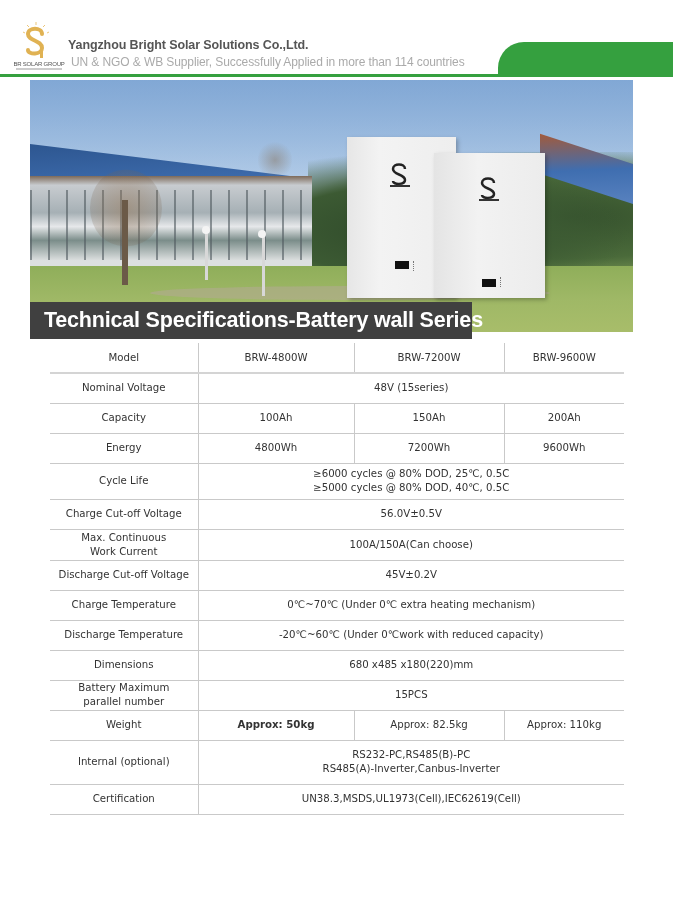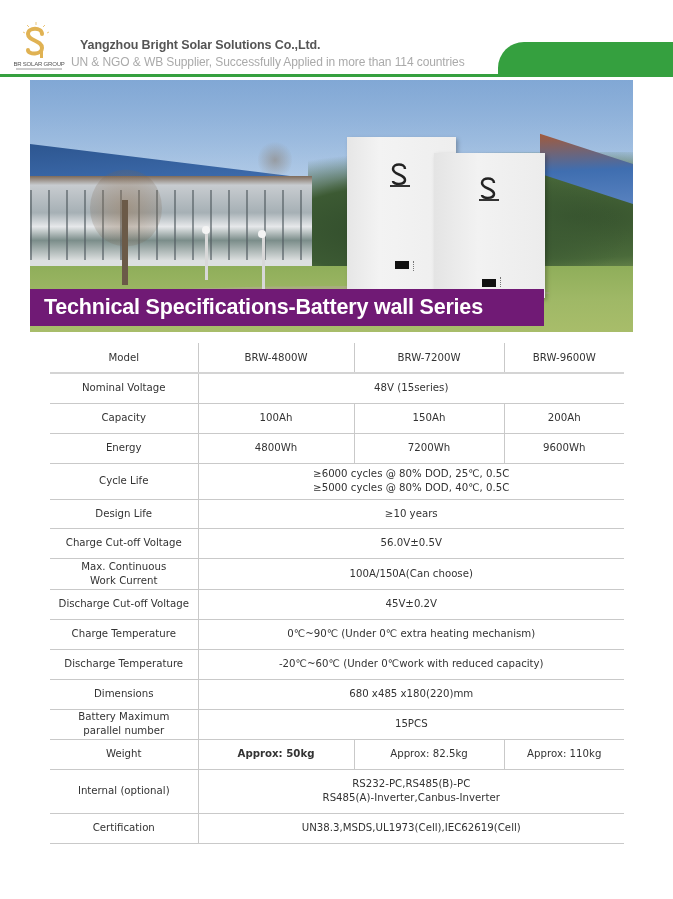--- a/index.html
+++ b/index.html
@@ -5,21 +5,21 @@
     * { box-sizing: border-box; margin: 0; padding: 0; }
     html, body { width: 673px; height: 899px; background: #ffffff; overflow: hidden; }
     body { position: relative; font-family: "Liberation Sans", sans-serif; color: #222; }
 
     
     .header { position: absolute; left: 0; top: 0; width: 673px; height: 78px; }
     .logo { position: absolute; left: 12px; top: 16px; width: 52px; height: 56px; }
     .logo-s { position: absolute; left: 10px; top: 6px; width: 28px; height: 38px; }
     .logo-text { position: absolute; left: 0; top: 45px; width: 54px; font-size: 6px; color: #555; text-align: center; letter-spacing: -0.2px; font-family: "Liberation Sans", sans-serif; }
     .logo-sub { position: absolute; left: 4px; top: 52px; width: 46px; height: 2px; background: #ccc; }
-    .company-name { position: absolute; left: 80px; top: 38px; font-size: 12.5px; font-weight: bold; color: #555; letter-spacing: -0.1px; }
+    .company-name { position: absolute; left: 68px; top: 38px; font-size: 12.5px; font-weight: bold; color: #555; letter-spacing: -0.1px; }
     .tagline { position: absolute; left: 71px; top: 55px; font-size: 12px; color: #aaa; letter-spacing: -0.1px; }
     .green-tab { position: absolute; left: 498px; top: 42px; width: 175px; height: 33px; background: #35a03f; border-top-left-radius: 26px; }
     .green-rule { position: absolute; left: 0; top: 74px; width: 673px; height: 3px; background: #35a03f; }
 
     
     .photo { position: absolute; left: 30px; top: 80px; width: 603px; height: 252px; overflow: hidden;
       background: linear-gradient(180deg, #8fb3d9 0%, #b9d1ea 38%, #d6e4f0 48%, #6f8a5c 62%, #8eaa5a 78%, #a4b863 100%); }
     .sky-haze { position: absolute; left: 0; top: 0; width: 100%; height: 60%; background: linear-gradient(180deg, rgba(120,160,210,0.6), rgba(220,232,245,0.2)); }
     .roof { position: absolute; left: 0; top: 64px; width: 280px; height: 40px; background: linear-gradient(170deg, #2d5690 0%, #3f6eb0 60%, #5a83c0 100%); transform: skewY(7deg); transform-origin: left top; }
     .building { position: absolute; left: 0; top: 96px; width: 282px; height: 92px; background: linear-gradient(180deg, #7d6a5a 0%, #c8ccd0 10%, #a6b0b5 40%, #e6e8ea 55%, #7b8d8a 70%, #dde0e0 92%); }
@@ -36,21 +36,21 @@
     .lamp-head { position: absolute; width: 8px; height: 8px; border-radius: 50%; background: #f4f4f4; }
 
     .battery { position: absolute; background: linear-gradient(90deg, #e6e6e6 0%, #f3f3f3 30%, #eeeeee 100%); box-shadow: 2px 2px 4px rgba(0,0,0,0.25); }
     .battery-a { left: 317px; top: 57px; width: 109px; height: 161px; }
     .battery-b { left: 404px; top: 73px; width: 111px; height: 145px; background: linear-gradient(90deg, #e4e4e4 0%, #f2f2f2 40%, #ececec 100%); }
     .bat-logo { position: absolute; width: 30px; height: 30px; }
     .bat-display { position: absolute; width: 14px; height: 8px; background: #111; }
     .bat-lights { position: absolute; width: 3px; height: 10px; border-left: 1px dotted #777; }
 
     
-    .title-banner { position: absolute; left: 30px; top: 289px; width: 514px; height: 37px; background: #701a75; }
+    .title-banner { position: absolute; left: 30px; top: 302px; width: 442px; height: 37px; background: #404040; }
     .title-text { position: absolute; left: 14px; top: 6px; font-size: 21.5px; font-weight: bold; color: #ffffff; letter-spacing: -0.2px; white-space: nowrap; }
 
     
     .spec-table { position: absolute; left: 50px; top: 343px; width: 574px; border-collapse: collapse; font-family: "DejaVu Sans", sans-serif; font-size: 10.2px; color: #333; }
     .spec-table td { border-bottom: 1px solid #c9c9c9; text-align: center; vertical-align: middle; padding: 0 2px; line-height: 1.35; }
     .spec-table td.label { width: 148px; border-right: 1px solid #c9c9c9; }
     .spec-table td.sep { border-right: 1px solid #c9c9c9; }
     .spec-table tr.head td { border-bottom: 2px solid #d4d4d4; }
   </style>
 </head>
@@ -141,42 +141,38 @@
     <td class="sep">7200Wh</td>
     <td>9600Wh</td>
   </tr>
   <tr style="height:36px;">
     <td class="label">Cycle Life</td>
     <td colspan="3">
       <div>≥6000 cycles @ 80% DOD, 25℃, 0.5C</div>
       <div>≥5000 cycles @ 80% DOD, 40℃, 0.5C</div>
     </td>
   </tr>
-  <tr style="height:29px;">
-    <td class="label">Design Life</td>
-    <td colspan="3">≥10 years</td>
-  </tr>
   <tr style="height:30px;">
     <td class="label">Charge Cut-off Voltage</td>
     <td colspan="3">56.0V±0.5V</td>
   </tr>
   <tr style="height:31px;">
     <td class="label">
       <div>Max. Continuous</div>
       <div>Work Current</div>
     </td>
     <td colspan="3">100A/150A(Can choose)</td>
   </tr>
   <tr style="height:30px;">
     <td class="label">Discharge Cut-off Voltage</td>
     <td colspan="3">45V±0.2V</td>
   </tr>
   <tr style="height:30px;">
     <td class="label">Charge Temperature</td>
-    <td colspan="3">0℃~90℃ (Under 0℃ extra heating mechanism)</td>
+    <td colspan="3">0℃~70℃ (Under 0℃ extra heating mechanism)</td>
   </tr>
   <tr style="height:30px;">
     <td class="label">Discharge Temperature</td>
     <td colspan="3">-20℃~60℃ (Under 0℃work with reduced capacity)</td>
   </tr>
   <tr style="height:30px;">
     <td class="label">Dimensions</td>
     <td colspan="3">680 x485 x180(220)mm</td>
   </tr>
   <tr style="height:30px;">

